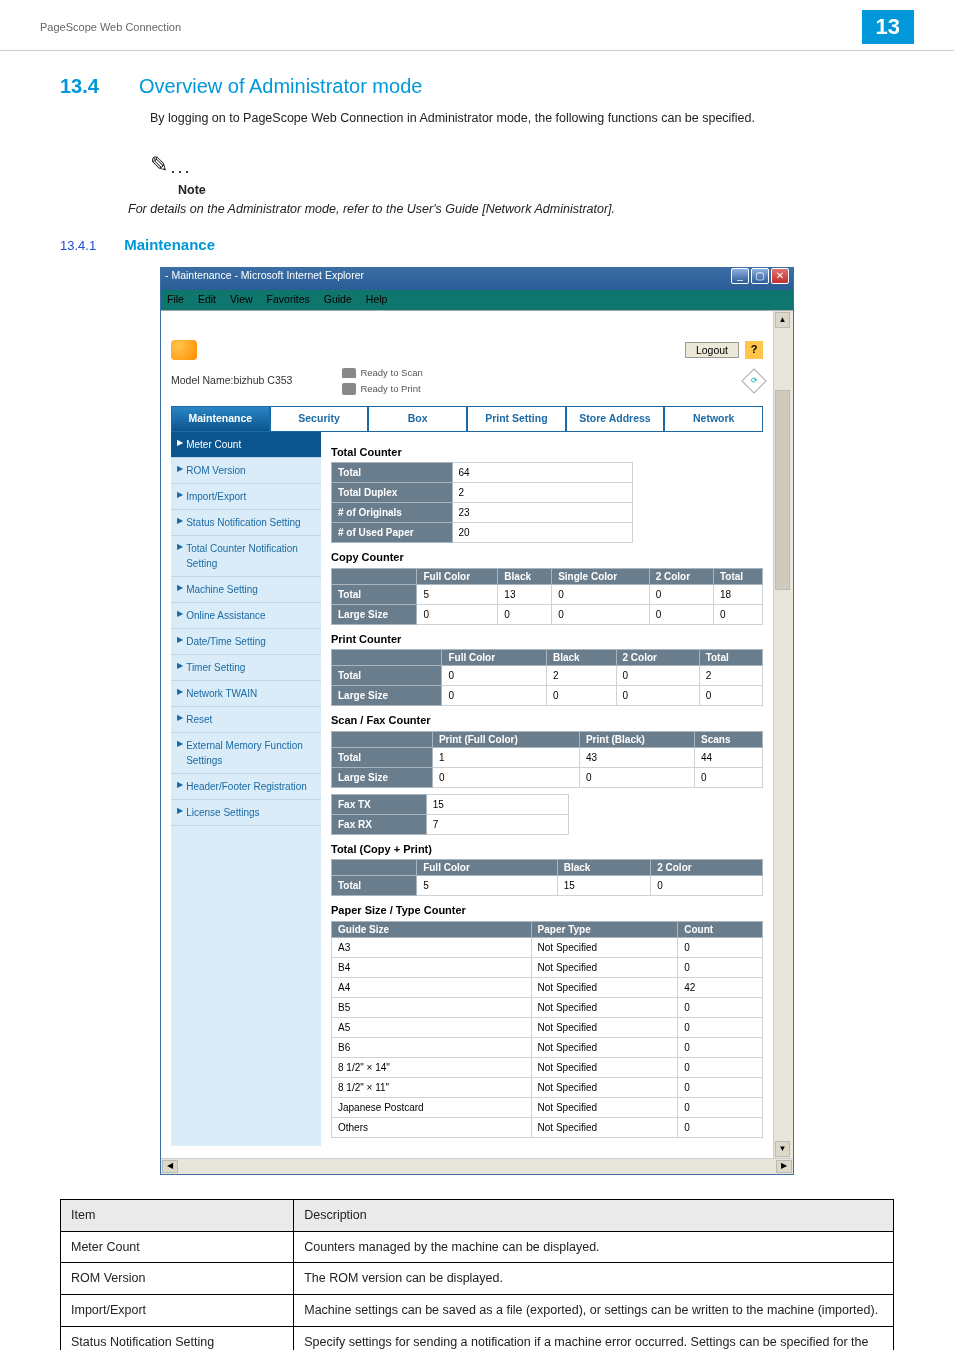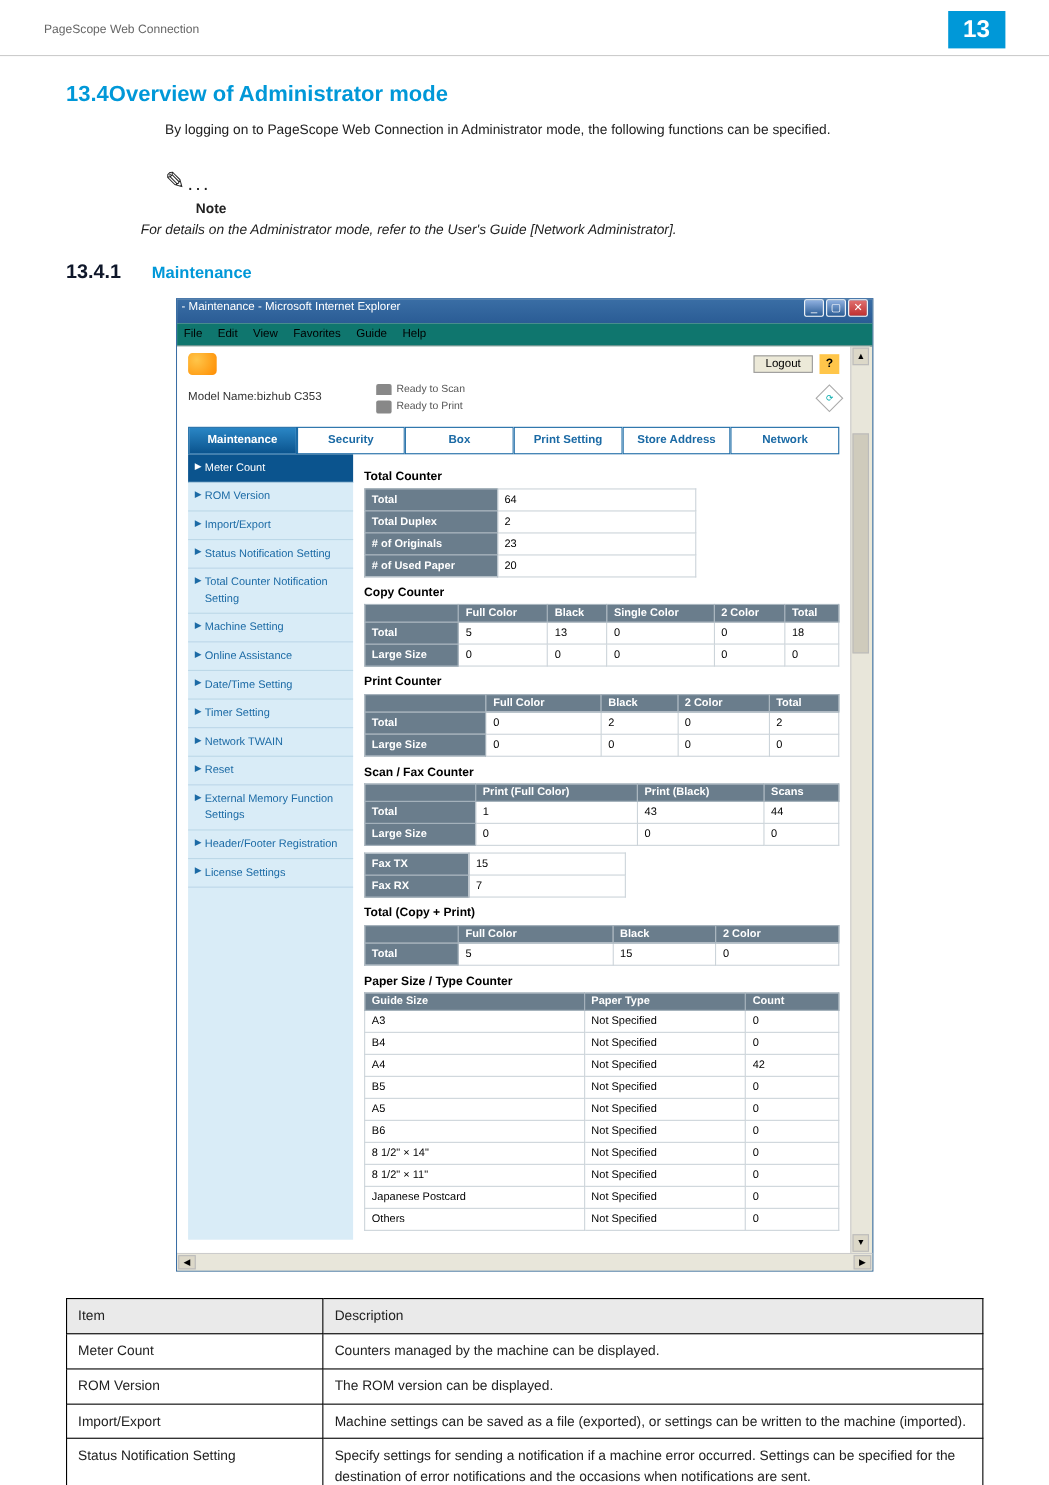--- a/index.html
+++ b/index.html
@@ -3,53 +3,53 @@
 <meta charset="utf-8">
 <style>
   * { box-sizing: border-box; margin: 0; padding: 0; }
   body { font-family: Arial, Helvetica, sans-serif; background: #fff; width: 954px; margin: 0 auto; }
 
   .page-header { display: flex; align-items: center; border-bottom: 1px solid #ccc; padding: 10px 40px 6px 40px; }
   .header-title { font-size: 11px; color: #666; flex: 1; }
   .chapter-badge { background: #0098d8; color: #fff; font-size: 22px; font-weight: bold; padding: 4px 14px; }
 
   .content { padding: 20px 60px 40px 60px; font-size: 12.5px; color: #222; line-height: 1.5; }
-  .sec-heading { display: flex; align-items: baseline; margin-bottom: 8px; }
+  .sec-heading { display: flex; align-items: baseline; gap: 40px; margin-bottom: 8px; }
   .sec-num { color: #0098d8; font-size: 20px; font-weight: bold; }
-  .sec-title { color: #0098d8; font-size: 20px; font-weight: bold; }
+  .sec-title { color: #0098d8; font-size: 20px; font-weight: normal; }
   .body-para { margin-left: 90px; margin-bottom: 20px; }
 
   .note-icon-row { margin-left: 90px; display: flex; align-items: flex-end; }
   .note-icon-sym { font-size: 22px; margin-right: 2px; }
   .note-dots { font-size: 18px; letter-spacing: 2px; }
   .note-word { font-weight: bold; font-size: 12.5px; margin-left: 118px; }
   .note-text { font-style: italic; margin-left: 68px; margin-bottom: 16px; }
 
   .sub-heading { display: flex; align-items: baseline; gap: 28px; margin-bottom: 10px; }
-  .sub-num { color: #0f172a; font-size: 18px; font-weight: bold; }
+  .sub-num { color: #1d4ed8; font-size: 13px; font-weight: normal; }
   .sub-title { color: #0098d8; font-size: 15px; font-weight: bold; }
 
   
   .ie-window { width: 634px; margin: 0 auto 24px auto; border: 1px solid #3a6ea5; font-size: 10.5px; color: #000; background: #ece9d8; }
   .ie-titlebar { background: linear-gradient(#3a6ea5,#2a5c95); color: #fff; display: flex; height: 22px; padding: 0 4px; }
   .ie-title-text { flex: 1; font-size: 10.5px; }
   .ie-btns { display: flex; gap: 2px; }
   .ie-btn { width: 18px; height: 16px; background: linear-gradient(#8fb0e0,#2a5c95); color: #fff; font-size: 10px; display: flex; align-items: center; justify-content: center; border: 1px solid #fff; border-radius: 2px; }
   .ie-close { background: linear-gradient(#e07070,#c03030); }
   .ie-menubar { background: #0f766e; padding: 2px 6px; font-size: 10.5px; display: flex; gap: 14px; border-bottom: 1px solid #aaa; }
 
   .scroll-wrap { display: flex; }
   .app-canvas { background: #fff; padding: 6px 10px 12px 10px; width: 612px; }
   .ie-scroll { width: 18px; background: #e8e6da; border-left: 1px solid #ccc; display:flex; flex-direction:column; }
   .scroll-arrow { height:16px; background:#dcd8c8; border:1px solid #bbb; margin:1px; font-size:8px; display:flex; align-items:center; justify-content:center; }
   .scroll-gap-top { height:60px; }
   .scroll-thumb { height:200px; background:#cfcbbc; border:1px solid #bbb; margin:1px; }
   .scroll-gap-bottom { flex:1; }
 
-  .topbar { display: flex; align-items: center; justify-content: flex-end; gap: 6px; margin-bottom: 6px; }
+  .topbar { display: flex; align-items: center; justify-content: flex-end; gap: 6px; margin-bottom: 6px; margin-top: 23px; }
   .topbar-logo { width: 26px; height: 20px; margin-right: auto; background: radial-gradient(circle at 30% 30%, #ffc64a, #ff8c00); border-radius: 4px; }
   .logout-btn { background: #ece9d8; border: 1px solid #999; padding: 1px 10px; font-size: 10.5px; }
   .help-sq { width: 18px; height: 18px; background: #ffc64a; color: #000; display:flex; align-items:center; justify-content:center; font-weight:bold; font-size:11px; }
 
   .model-row { display: flex; align-items: center; margin: 6px 0 10px 0; }
   .model-name { font-size: 10.5px; color: #333; }
   .status-col { display:flex; flex-direction:column; gap:2px; margin-left:50px; font-size:9.5px; }
   .status-line { display:flex; align-items:center; gap:4px; color:#555; }
   .diamond { width: 18px; height: 18px; margin-left: auto; background: #fff; border:1px solid #aaa; display:flex; align-items:center; justify-content:center; color:#0aa; transform: rotate(45deg); font-size:8px; }
   .diamond span { transform: rotate(-45deg); }

